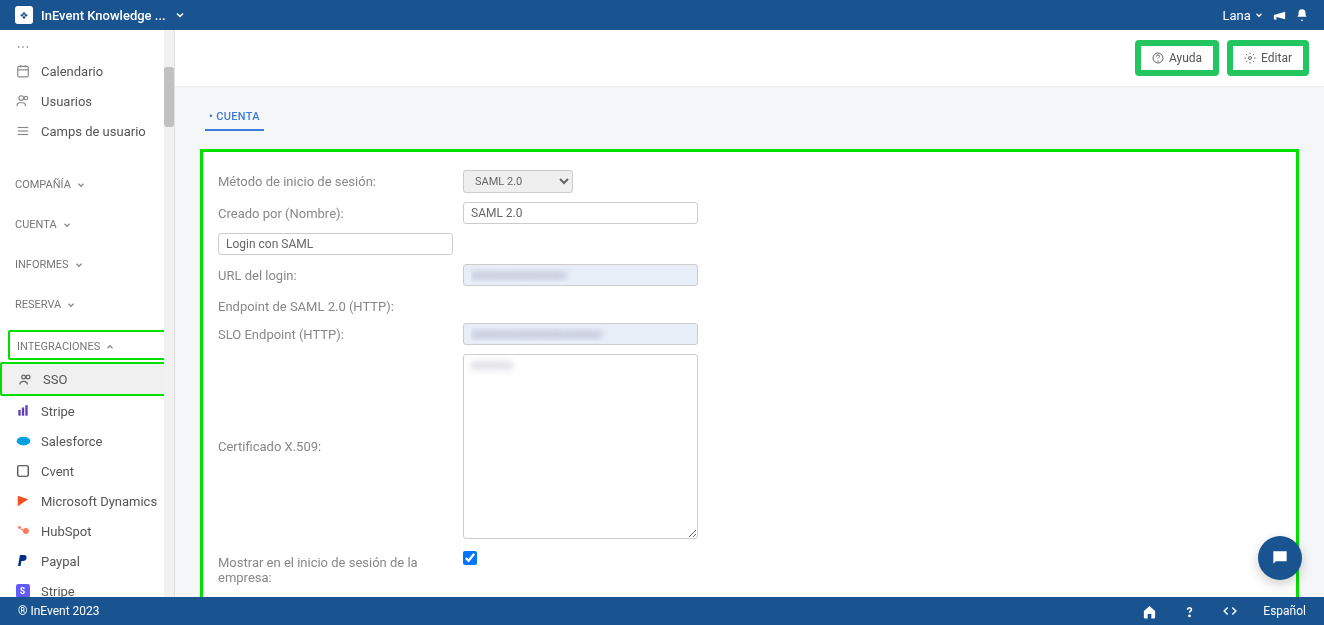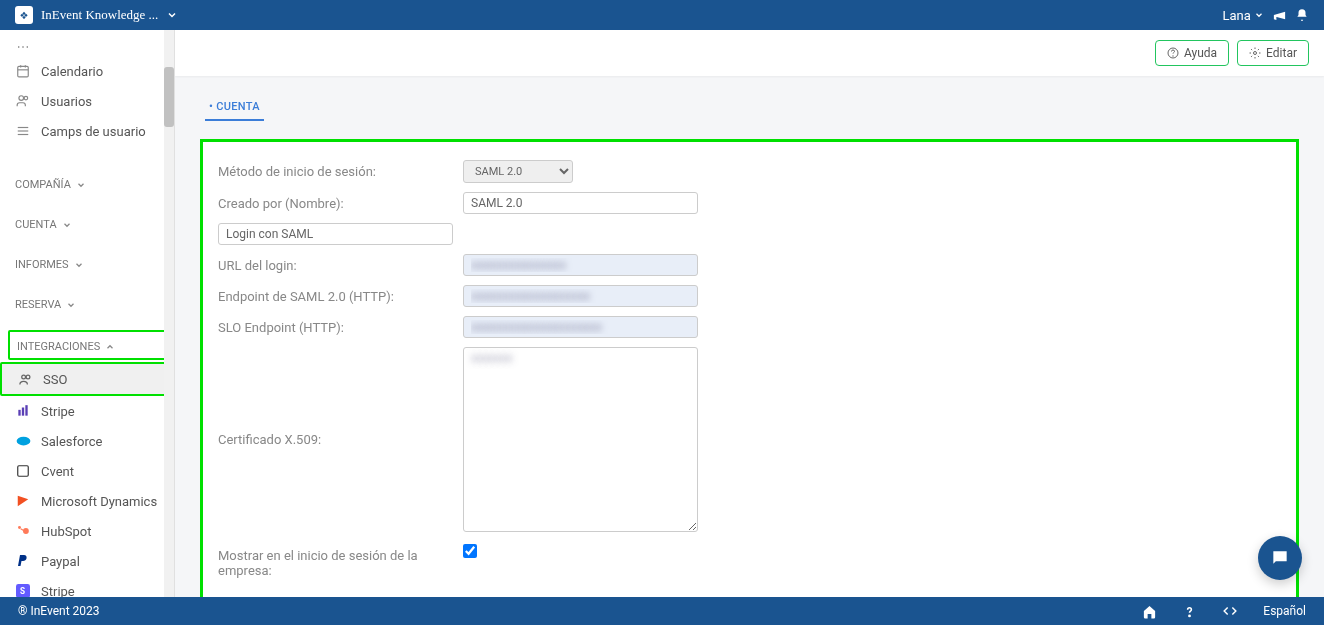--- a/index.html
+++ b/index.html
@@ -1,38 +1,38 @@
 <!DOCTYPE html>
 <html><head>
 <meta charset="utf-8">
 <style>
 * { margin: 0; padding: 0; box-sizing: border-box; font-family: -apple-system, BlinkMacSystemFont, "Segoe UI", Roboto, Arial, sans-serif; }
 body { background: #f0f2f5; font-size: 13px; color: #333; }
 .topbar { background: #1a5490; height: 30px; display: flex; align-items: center; justify-content: space-between; padding: 0 15px; color: #fff; }
 .topbar-left { display: flex; align-items: center; gap: 8px; }
 .topbar-logo { width: 18px; height: 18px; background: #fff; border-radius: 3px; display:flex; align-items:center; justify-content:center; font-size:10px; color:#1a5490;}
-.topbar-title { font-size: 13px; font-weight: 500; font-family: Liberation Serif, serif; }
+.topbar-title { font-size: 13px; font-weight: 500; }
 .topbar-right { display: flex; align-items: center; gap: 8px; }
 .topbar-right span { cursor: pointer; }
 
 .container { display: flex; height: calc(100vh - 58px); }
 
 .sidebar { width: 175px; background: #fff; border-right: 1px solid #e0e0e0; overflow-y: auto; position: relative; }
 .sidebar-scrolltrack { position:absolute; right:0; top:0; bottom:0; width:10px; background:#f1f1f1;}
 .sidebar-scrollthumb { position:absolute; right:0; top:37px; width:10px; height:60px; background:#c1c1c1; border-radius:3px;}
 .sidebar-item { display: flex; align-items: center; padding: 7px 15px; color: #555; cursor: pointer; gap: 10px; font-size: 13px;}
 .sidebar-icon { width: 16px; height: 16px; display:inline-flex; align-items:center; justify-content:center; font-size:13px; color:#888;}
 .sidebar-section { padding: 10px 15px 7px; font-size: 11px; color: #777; text-transform: uppercase; cursor:pointer; display:flex; align-items:center; gap:5px;}
 .sidebar-section.highlighted { border: 2px solid #00e000; margin: 2px 8px; padding: 8px 7px 5px; border-radius:2px;}
 .sidebar-item.highlighted { border: 2px solid #00e000; margin: 0 0; border-radius:2px;}
 .sidebar-item.active { background: #f0f0f0; }
 
 .main { flex: 1; background: #f5f6f8; overflow-y: auto; position: relative;}
 .main-header { background: #fff; padding: 10px 15px; display: flex; justify-content: flex-end; gap: 8px; box-shadow: 0 1px 2px rgba(0,0,0,0.05);}
-.btn { padding: 5px 11px; border: 1px solid #22c55e; background: #fff; border-radius: 4px; font-size: 12px; cursor: pointer; color: #555; display:inline-flex; align-items:center; gap:5px;}
+.btn { padding: 5px 11px; border: 6px solid #22c55e; background: #fff; border-radius: 4px; font-size: 12px; cursor: pointer; color: #555; display:inline-flex; align-items:center; gap:5px;}
 
 .content-wrap { padding: 18px 25px; }
 .tab-header { padding: 0 0 0 5px; }
 .tab { display: inline-block; padding: 6px 4px; font-size: 11px; color: #3b7dd8; border-bottom: 2px solid #3b7dd8; font-weight: 500; letter-spacing: 0.3px;}
 .tab::before { content:"• "; color:#3b7dd8;}
 
 .form-box { border: 3px solid #00e000; margin-top: 18px; padding: 18px 15px 12px; background:#fff;}
 .form-row { display: flex; align-items: flex-start; margin-bottom: 9px; }
 .form-label { width: 245px; font-size: 13px; color: #888; padding-top: 4px;}
 .form-input-wrap { width: 235px; }
@@ -276,23 +276,20 @@
           </div>
         </div>
         <div class="form-row">
           <div class="form-label">URL del login:</div>
           <div class="form-input-wrap">
             <input class="form-input readonly-blur" value="xxxxxxxxxxxxxxxx" style="">
           </div>
         </div>
         <div class="form-row">
           <div class="form-label">Endpoint de SAML 2.0 (HTTP):</div>
-          <div class="form-input-wrap">
-            <input class="form-input readonly-blur" value="xxxxxxxxxxxxxxxxxxxx" style="">
-          </div>
         </div>
         <div class="form-row">
           <div class="form-label">SLO Endpoint (HTTP):</div>
           <div class="form-input-wrap">
             <input class="form-input readonly-blur" value="xxxxxxxxxxxxxxxxxxxxxx" style="">
           </div>
         </div>
         <div class="form-row">
           <div class="form-label" style="padding-top:85px;">Certificado X.509:</div>
           <div class="form-input-wrap">

